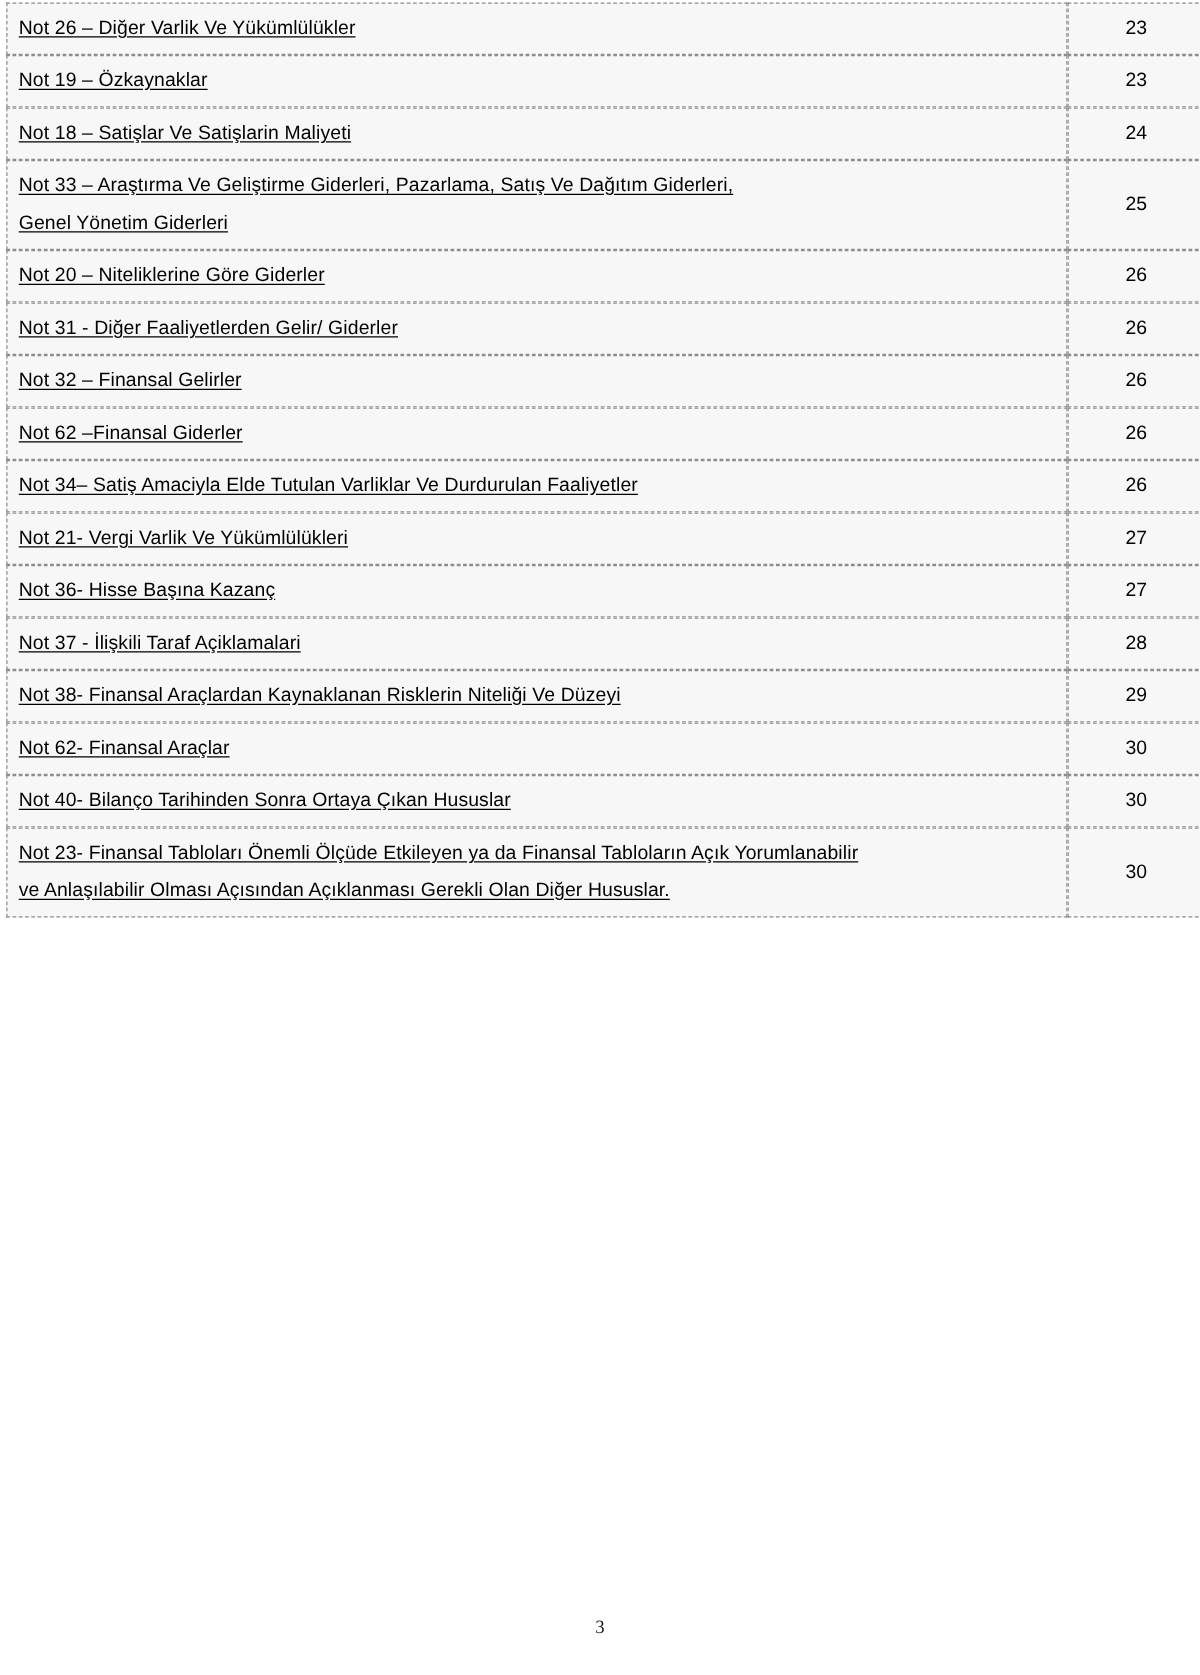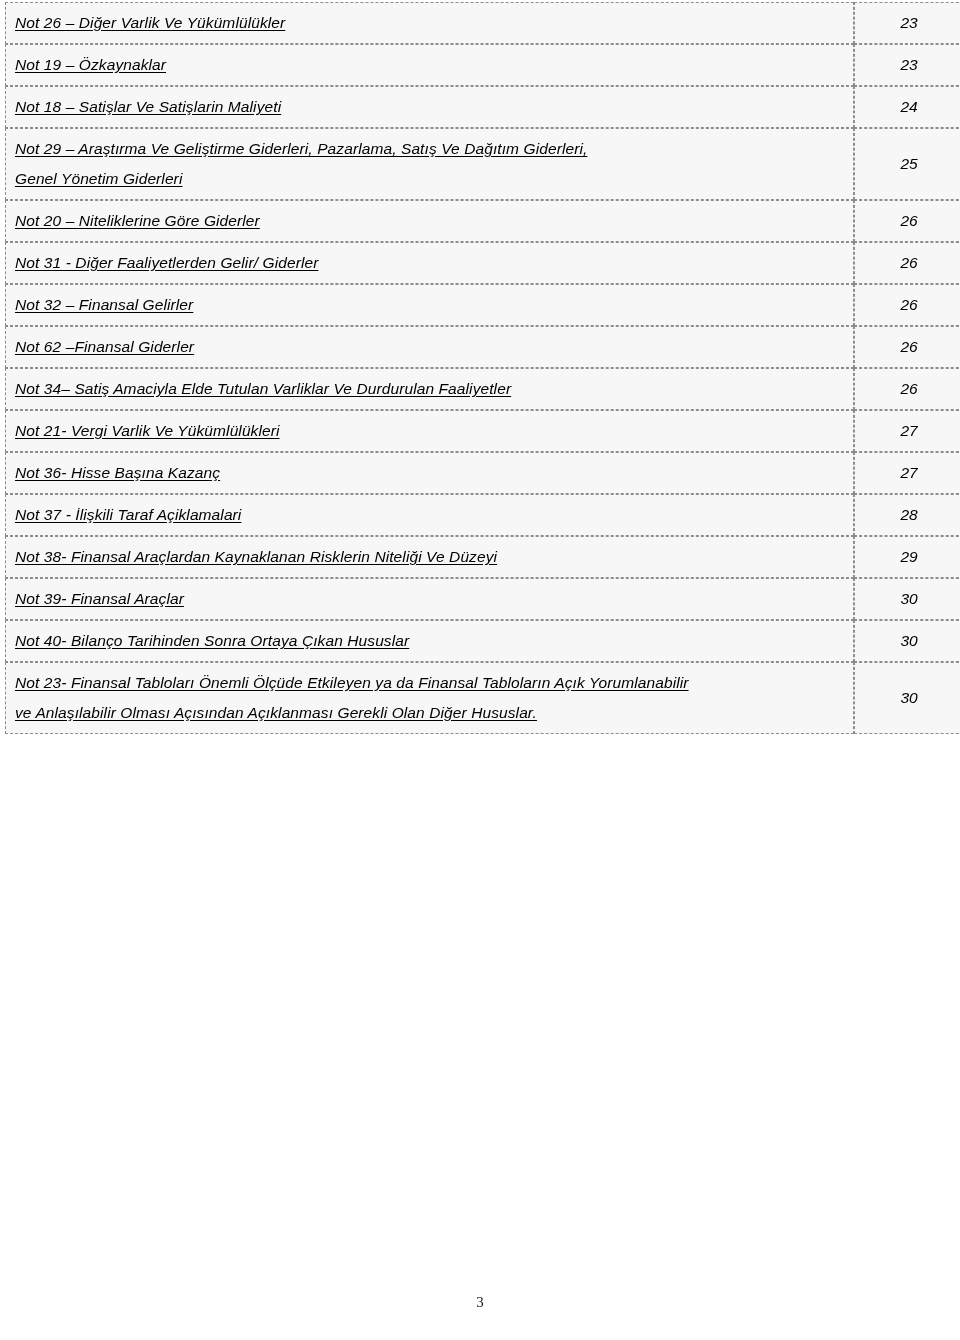--- a/index.html
+++ b/index.html
@@ -37,21 +37,20 @@
 
   .toc-table tr {
     background: #fbfbfb;
   }
 
   .toc-table td {
     border: 1px dashed #8d8d8d;
     background: #f7f7f7;
     vertical-align: middle;
     padding: 0;
-    font-style: italic;
   }
 
   .col-title {
     width: 838px;
     padding: 5px 0 5px 9px !important;
   }
 
   .col-page {
     width: 108px;
     text-align: center;
@@ -117,21 +116,21 @@
         <td class="col-title">
           <span class="title-line"><u>Not 18 – Satişlar Ve Satişlarin Maliyeti</u></span>
         </td>
         <td class="col-page">
           <span class="page-num">24</span>
         </td>
       </tr>
 
       <tr>
         <td class="col-title">
-          <span class="title-line"><u>Not 29 – Araştırma Ve Geliştirme Giderleri, Pazarlama, Satış Ve Dağıtım Giderleri,</u></span>
+          <span class="title-line"><u>Not 33 – Araştırma Ve Geliştirme Giderleri, Pazarlama, Satış Ve Dağıtım Giderleri,</u></span>
           <span class="title-line"><u>Genel Yönetim Giderleri</u></span>
         </td>
         <td class="col-page">
           <span class="page-num">25</span>
         </td>
       </tr>
 
       <tr>
         <td class="col-title">
           <span class="title-line"><u>Not 20 – Niteliklerine Göre Giderler</u></span>
@@ -208,21 +207,21 @@
         <td class="col-title">
           <span class="title-line"><u>Not 38- Finansal Araçlardan Kaynaklanan Risklerin Niteliği Ve Düzeyi</u></span>
         </td>
         <td class="col-page">
           <span class="page-num">29</span>
         </td>
       </tr>
 
       <tr>
         <td class="col-title">
-          <span class="title-line"><u>Not 39- Finansal Araçlar</u></span>
+          <span class="title-line"><u>Not 62- Finansal Araçlar</u></span>
         </td>
         <td class="col-page">
           <span class="page-num">30</span>
         </td>
       </tr>
 
       <tr>
         <td class="col-title">
           <span class="title-line"><u>Not 40- Bilanço Tarihinden Sonra Ortaya Çıkan Hususlar</u></span>
         </td>

